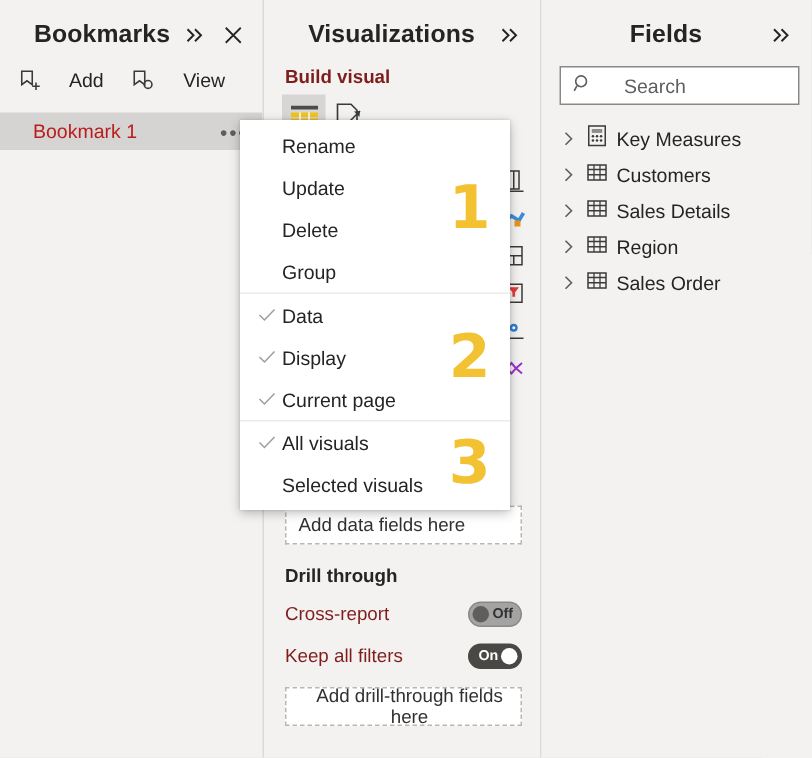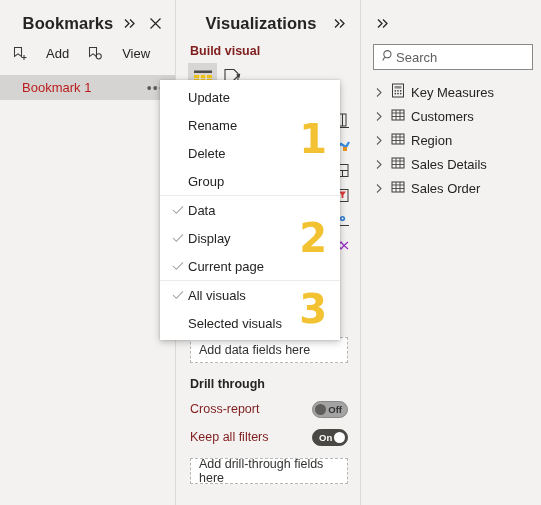--- a/index.html
+++ b/index.html
@@ -224,21 +224,21 @@
     width: 181px;
     flex: 1;
   }
   .search-box {
     margin: 2px 8px 10px 12px;
     height: 26px;
     border: 1px solid #8a8886;
     background: #fff;
     display: flex;
     align-items: center;
-    gap: 1px;
+    gap: 21px;
     padding: 0 8px;
     cursor: text;
     box-sizing: border-box;
   }
   .search-placeholder {
     font-size: 13px;
     color: #605e5c;
   }
   .field-row {
     height: 24px;
@@ -451,26 +451,27 @@
       </div>
 
       <div class="toggle-row">
         <span class="toggle-label">Keep all filters</span>
         <span class="toggle on">
           <span class="knob"></span>
           <span class="toggle-text">On</span>
         </span>
       </div>
 
-      <div class="dropzone" style="margin-top:8px;">Add drill-through fields here</div>
+      <div class="dropzone" style="margin-top:8px;text-align:center;">Add drill-through fields here</div>
     </div>
   </div>
 
   <div class="panel" id="fields-panel">
     <div class="panel-header">
+      <div class="panel-title">Fields</div>
       <div class="hdr-icons">
         <div class="icon-btn">
           <svg width="15" height="13" viewBox="0 0 15 13">
               <path d="M2 2.5 L6 6.5 L2 10.5" fill="none" stroke="#252423" stroke-width="1.3"></path>
               <path d="M7 2.5 L11 6.5 L7 10.5" fill="none" stroke="#252423" stroke-width="1.3"></path>
             </svg>
         </div>
       </div>
     </div>
 
@@ -526,36 +527,36 @@
           <svg width="8" height="11" viewBox="0 0 8 11">
               <path d="M2 1.5 L6 5.5 L2 9.5" fill="none" stroke="#605e5c" stroke-width="1.1"></path>
             </svg>
         </span>
         <span>
           <svg width="14" height="14" viewBox="0 0 14 14">
               <rect x="1" y="2" width="12" height="10" fill="none" stroke="#3b3a39" stroke-width="1"></rect>
               <path d="M1 5 h12 M1 8.5 h12 M5 2 v10 M9 2 v10" stroke="#3b3a39" stroke-width=".85"></path>
             </svg>
         </span>
-        <span class="field-name">Region</span>
+        <span class="field-name">Sales Details</span>
       </div>
 
       <div class="field-row">
         <span class="chev">
           <svg width="8" height="11" viewBox="0 0 8 11">
               <path d="M2 1.5 L6 5.5 L2 9.5" fill="none" stroke="#605e5c" stroke-width="1.1"></path>
             </svg>
         </span>
         <span>
           <svg width="14" height="14" viewBox="0 0 14 14">
               <rect x="1" y="2" width="12" height="10" fill="none" stroke="#3b3a39" stroke-width="1"></rect>
               <path d="M1 5 h12 M1 8.5 h12 M5 2 v10 M9 2 v10" stroke="#3b3a39" stroke-width=".85"></path>
             </svg>
         </span>
-        <span class="field-name">Sales Details</span>
+        <span class="field-name">Region</span>
       </div>
 
       <div class="field-row">
         <span class="chev">
           <svg width="8" height="11" viewBox="0 0 8 11">
               <path d="M2 1.5 L6 5.5 L2 9.5" fill="none" stroke="#605e5c" stroke-width="1.1"></path>
             </svg>
         </span>
         <span>
           <svg width="14" height="14" viewBox="0 0 14 14">
@@ -567,25 +568,25 @@
       </div>
     </div>
   </div>
 
   <div id="context-menu">
 
     <div class="menu-group">
       <span class="group-badge">1</span>
       <div class="menu-item">
         <span class="menu-check"></span>
+        <span class="menu-label">Rename</span>
+      </div>
+      <div class="menu-item">
+        <span class="menu-check"></span>
         <span class="menu-label">Update</span>
-      </div>
-      <div class="menu-item">
-        <span class="menu-check"></span>
-        <span class="menu-label">Rename</span>
       </div>
       <div class="menu-item">
         <span class="menu-check"></span>
         <span class="menu-label">Delete</span>
       </div>
       <div class="menu-item">
         <span class="menu-check"></span>
         <span class="menu-label">Group</span>
       </div>
     </div>

